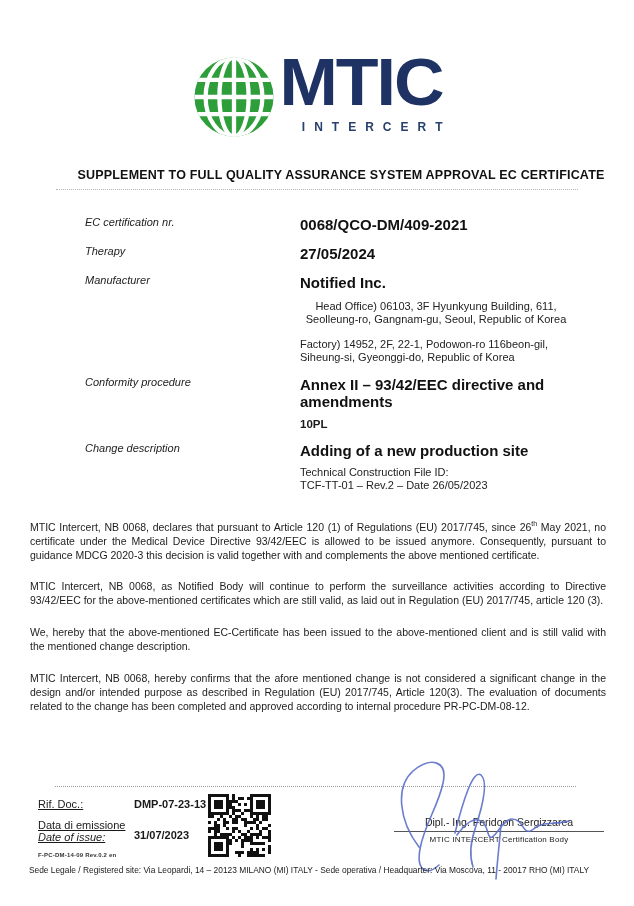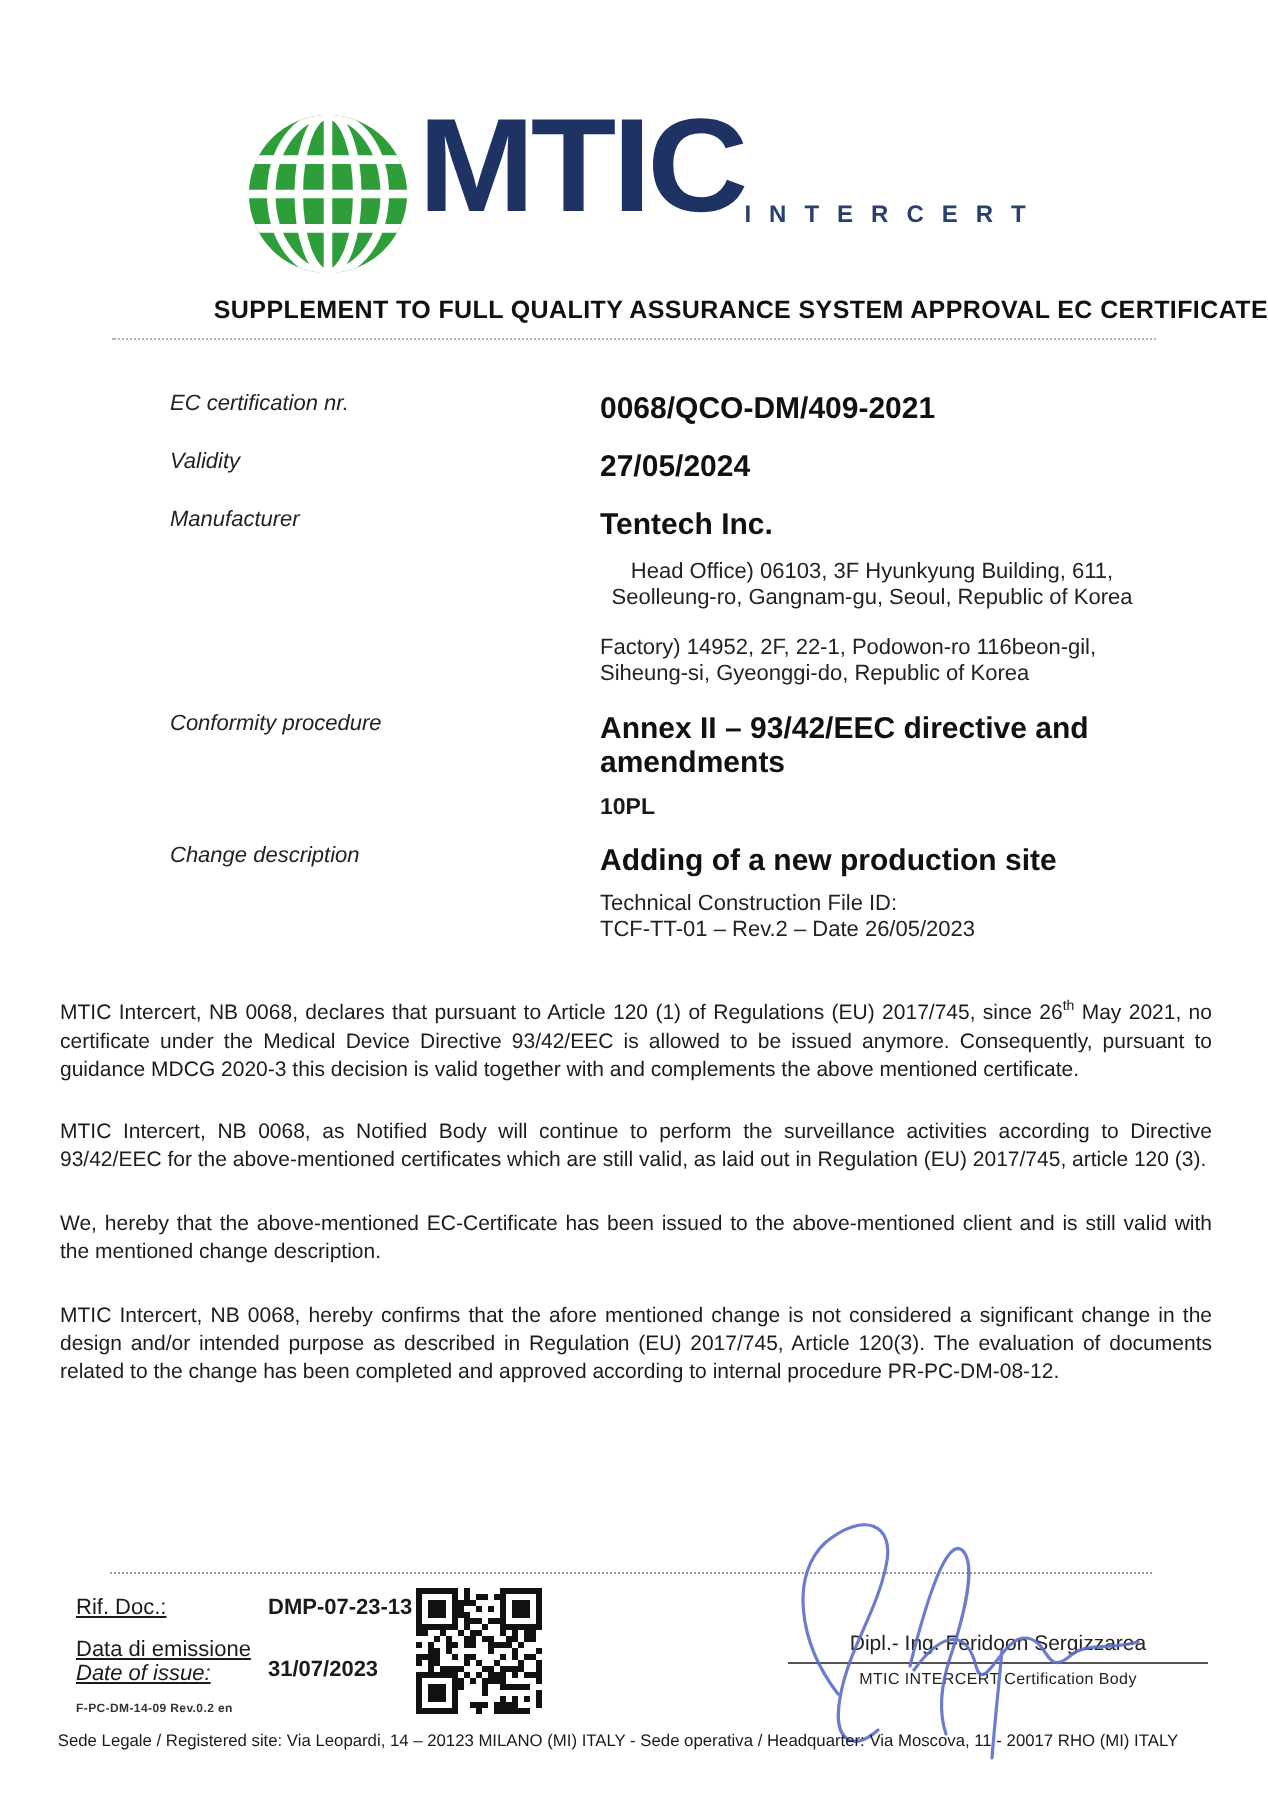--- a/index.html
+++ b/index.html
@@ -14,43 +14,43 @@
 
   
   .logo-row {
     padding-top: 54px;
     display: flex;
     justify-content: center;
     align-items: flex-start;
     gap: 2px;
   }
   .globe { width: 86px; height: 86px; display: block; }
-  .logo-text { display: flex; flex-direction: row; align-items: flex-end; justify-content: center; }
+  .logo-text { display: flex; flex-direction: column; align-items: flex-end; justify-content: center; }
   .brand {
     font-weight: bold;
     font-size: 70px;
     line-height: 0.86;
     letter-spacing: -2px;
     transform: scaleY(0.95);
     transform-origin: top left;
     color: #1e3264;
   }
   .subbrand {
     margin-top: 6px;
     font-size: 12px;
     font-weight: bold;
     letter-spacing: 9px;
     margin-right: -9px;
     color: #27406e;
   }
 
   
   .title {
-    margin-top: 8px;
-    text-align: right;
+    margin-top: 28px;
+    text-align: center;
     font-size: 12.5px;
     font-weight: bold;
     letter-spacing: 0.2px;
     color: #111;
     padding-left: 48px;
   }
   .title-rule {
     margin: 7px 56px 0 56px;
     border-top: 1px dotted #b5b5b5;
     height: 0;
@@ -148,26 +148,26 @@
 
   <h1 class="title">SUPPLEMENT TO FULL QUALITY ASSURANCE SYSTEM APPROVAL EC CERTIFICATE</h1>
   <div class="title-rule"></div>
 
   <section class="fields">
     <div class="frow">
       <span class="flabel">EC certification nr.</span>
       <span class="fvalue">0068/QCO-DM/409-2021</span>
     </div>
     <div class="frow">
-      <span class="flabel">Validity</span>
+      <span class="flabel">Therapy</span>
       <span class="fvalue">27/05/2024</span>
     </div>
     <div class="frow">
       <span class="flabel">Manufacturer</span>
-      <span class="fvalue">Tentech Inc.</span>
+      <span class="fvalue">Notified Inc.</span>
     </div>
     <div class="fdetail first">Head Office) 06103, 3F Hyunkyung Building, 611, Seolleung-ro, Gangnam-gu, Seoul, Republic of Korea</div>
     <div class="fdetail">Factory) 14952, 2F, 22-1, Podowon-ro 116beon-gil, Siheung-si, Gyeonggi-do, Republic of Korea</div>
     <div class="frow" style="margin-top:3px">
       <span class="flabel">Conformity procedure</span>
       <span class="fvalue">Annex II – 93/42/EEC directive and amendments</span>
     </div>
     <div class="fsub">10PL</div>
     <div class="frow">
       <span class="flabel">Change description</span>

